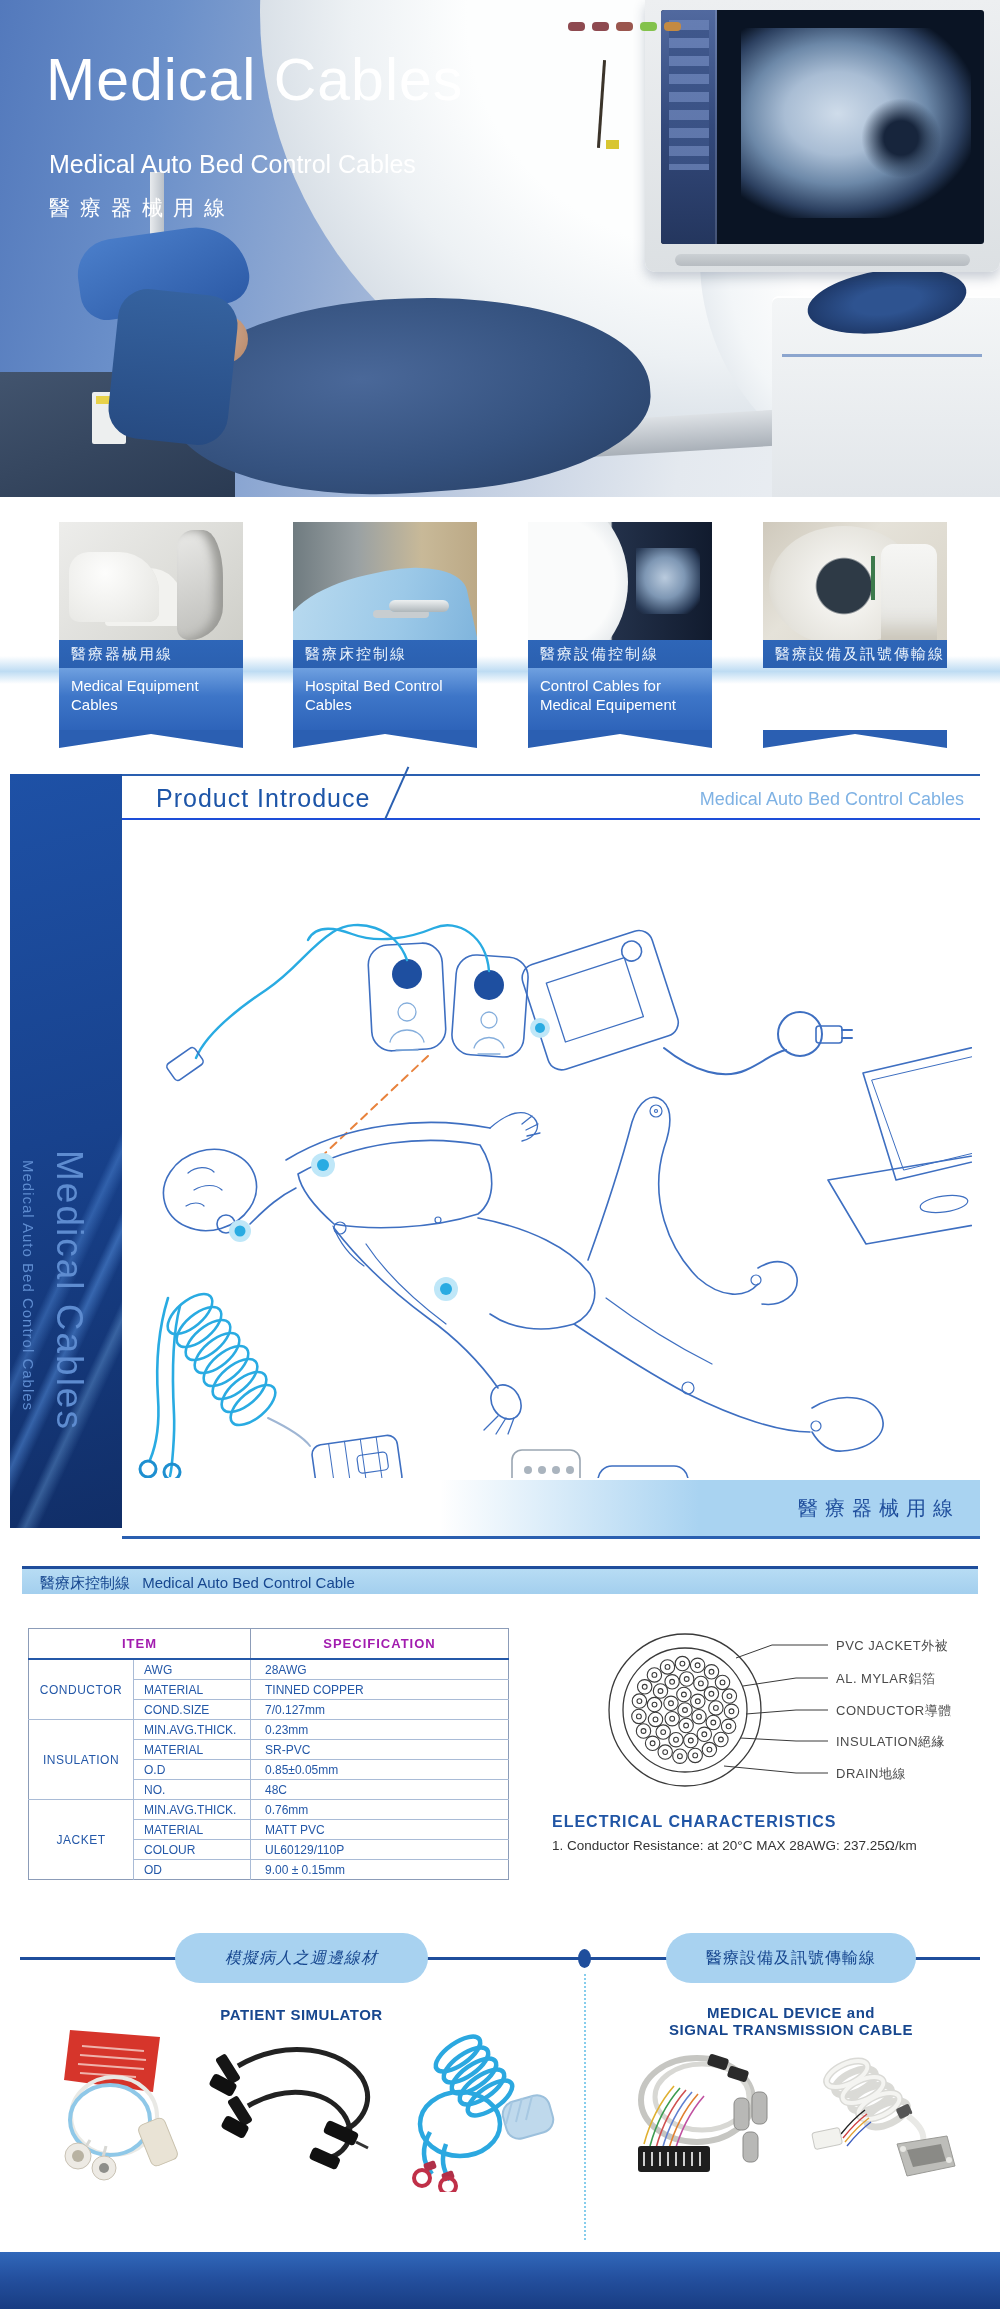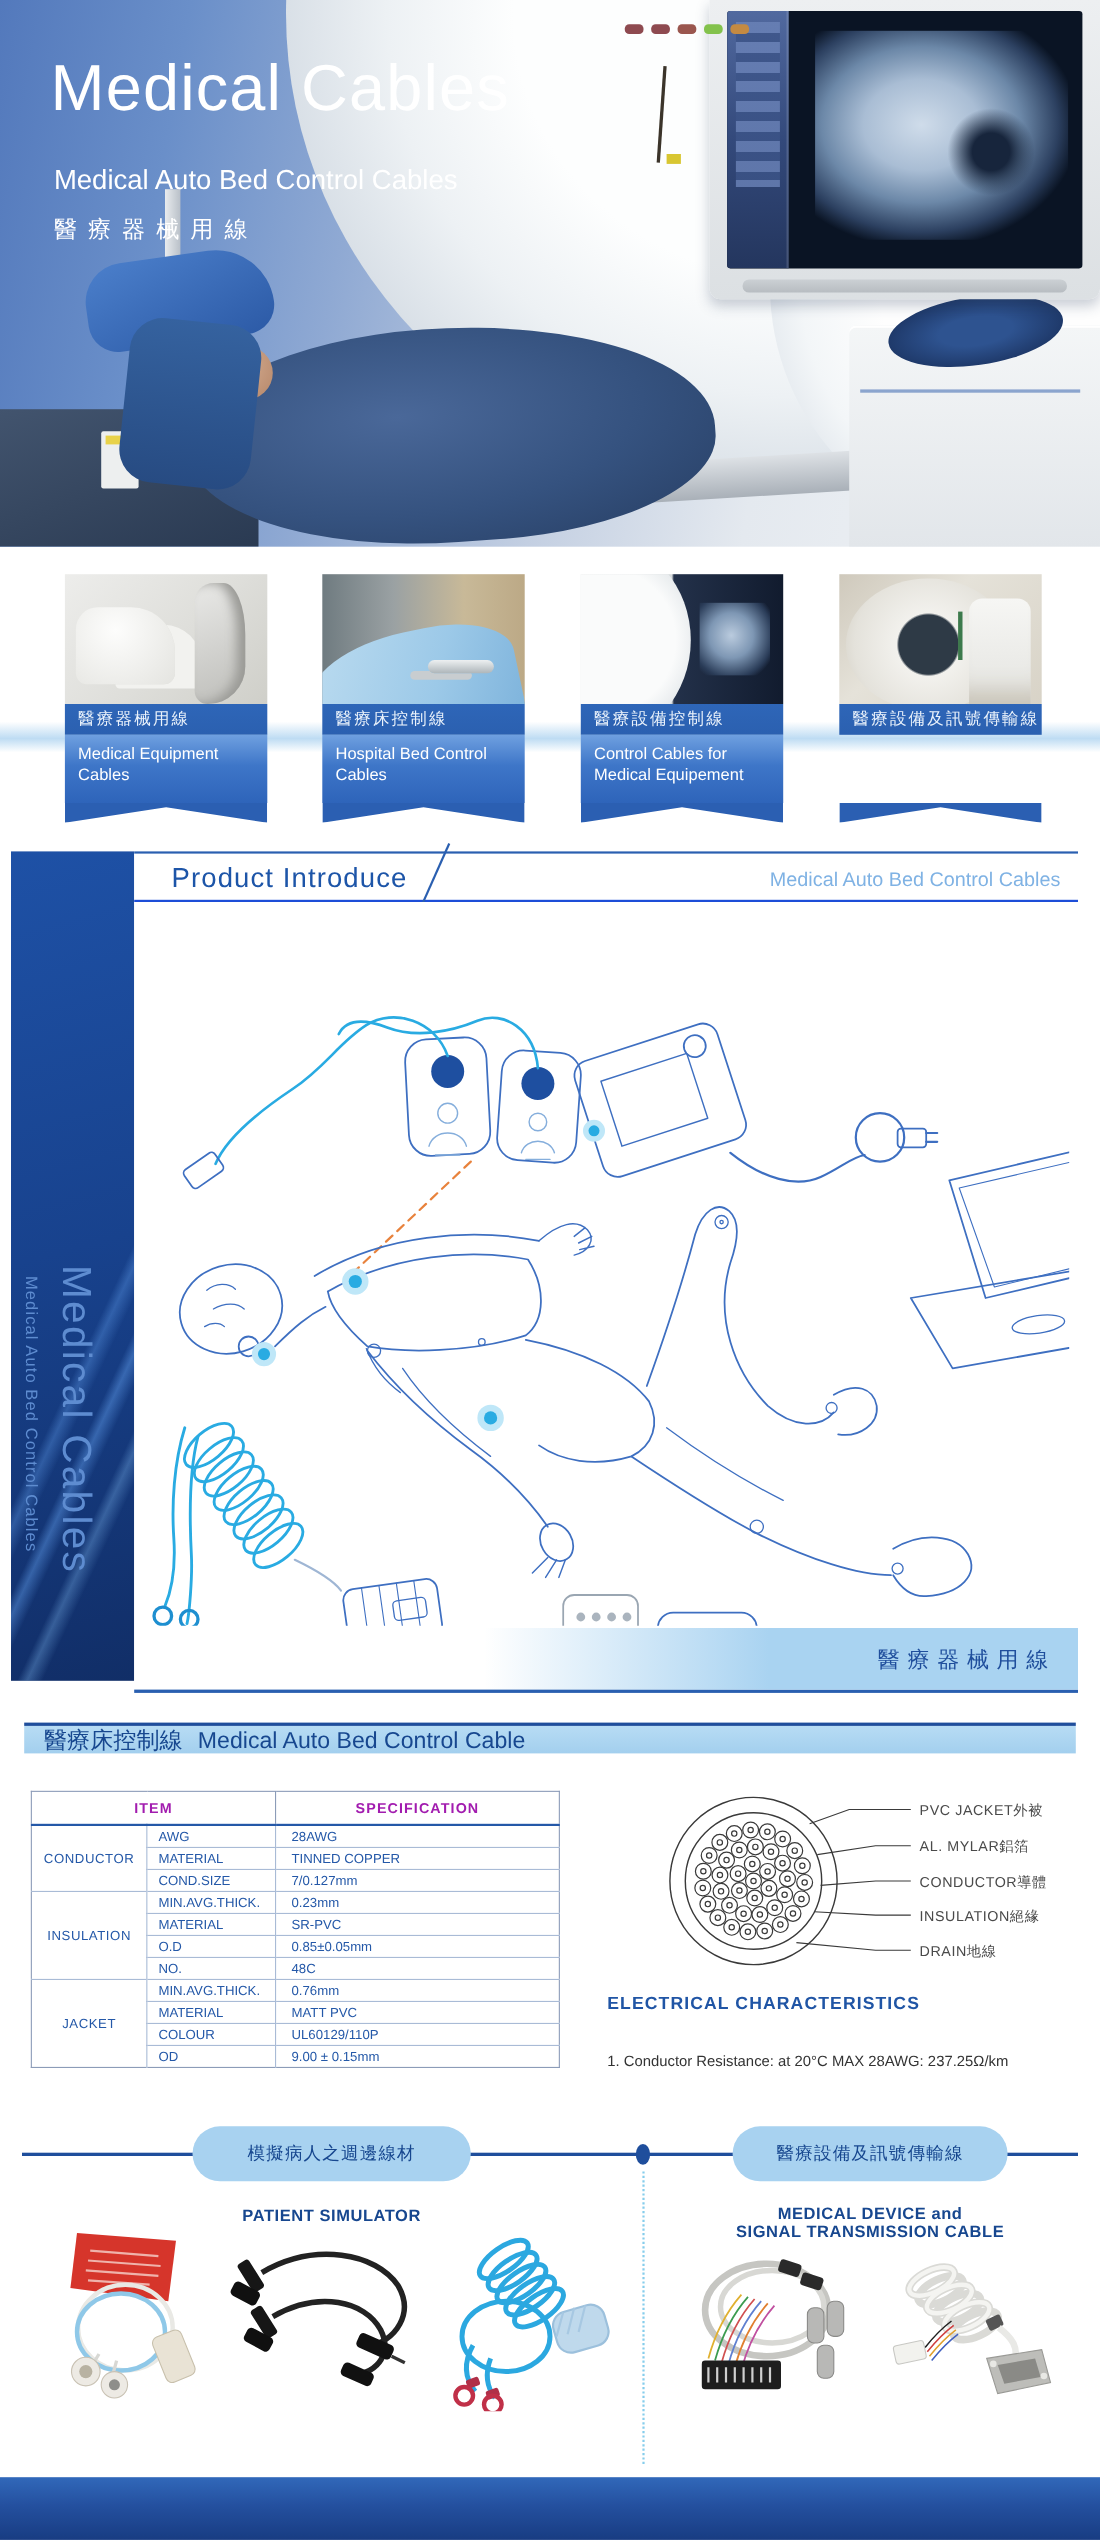--- a/index.html
+++ b/index.html
@@ -109,42 +109,42 @@
   .pi-right{position:absolute;right:16px;top:13px;color:#7FB2E4;font-size:18px;}
   .illu-box{position:absolute;left:122px;top:820px;width:858px;height:716px;background:#fff;
         border-bottom:3px solid #2A5FB0;}
   .illu-band{position:absolute;right:0;bottom:0;width:540px;height:56px;
         background:linear-gradient(90deg,rgba(169,211,241,0) 0%,#A9D3F1 48%);}
   .illu-band span{position:absolute;right:20px;top:15px;color:#1F4E9C;font-size:20px;letter-spacing:7px;}
   .illu-svg{position:absolute;left:128px;top:828px;}
 
   
   .spec-bar{position:absolute;left:22px;top:1566px;width:956px;height:28px;border-top:3px solid #1F4E9C;
-        background:linear-gradient(180deg,#B7DCF4,#A3CFEE);color:#17478F;font-size:21px;
+        background:linear-gradient(180deg,#B7DCF4,#A3CFEE);color:#17478F;font-size:15px;
         line-height:28px;padding-left:18px;box-sizing:border-box;}
   .spec-bar .en{margin-left:8px;}
   table.spec{position:absolute;left:28px;top:1628px;width:480px;border-collapse:collapse;
         font-size:12px;color:#2458A8;border:1px solid #8C9CB8;table-layout:fixed;}
   table.spec th{height:27px;font-size:13px;font-weight:bold;letter-spacing:1px;color:#a21caf;
         border-bottom:2px solid #2458A8;}
   table.spec th.item{border-right:1px solid #8C9CB8;}
   table.spec td{height:19px;border-top:1px solid #A9BBD6;padding:0 0 0 10px;}
   table.spec td.group{text-align:center;padding:0;border-right:1px solid #A9BBD6;letter-spacing:.5px;}
   table.spec td.val{border-left:1px solid #A9BBD6;padding-left:14px;}
   .xsec{position:absolute;left:596px;top:1626px;}
   .diag-label{position:absolute;left:836px;color:#4A4A4A;font-size:13px;letter-spacing:.5px;white-space:nowrap;}
   .elec-title{position:absolute;left:552px;top:1813px;color:#2055A5;font-size:16px;font-weight:bold;letter-spacing:1px;}
-  .elec-note{position:absolute;left:552px;top:1838px;color:#333;font-size:13.5px;margin-top:28px;}
+  .elec-note{position:absolute;left:552px;top:1838px;color:#333;font-size:13.5px;}
 
   
   .rule{position:absolute;left:20px;top:1957px;width:960px;height:3px;background:#1F4E9C;}
   .rule-dot{position:absolute;left:578px;top:1949px;width:13px;height:19px;border-radius:50%;background:#1F4E9C;}
   .pill{position:absolute;top:1933px;height:50px;background:#A8D2F0;border-radius:26px;
         color:#17478F;font-size:16px;display:flex;align-items:center;justify-content:center;letter-spacing:1px;}
-  .pill.l{left:175px;width:253px;}
+  .pill.l{left:175px;width:253px;font-style:italic;}
   .pill.r{left:666px;width:250px;}
   .sub-head{position:absolute;color:#17478F;font-size:15px;font-weight:bold;text-align:center;letter-spacing:.5px;}
   .dotline{position:absolute;left:584px;top:1974px;height:266px;border-left:2px dotted #86CDEC;}
   .photo-svg{position:absolute;}
 
   
   .footer{position:absolute;left:0;top:2252px;width:1000px;height:57px;
         background:linear-gradient(180deg,#3168BA 0%,#24509F 45%,#183C82 100%);}
 </style>
 </head>

